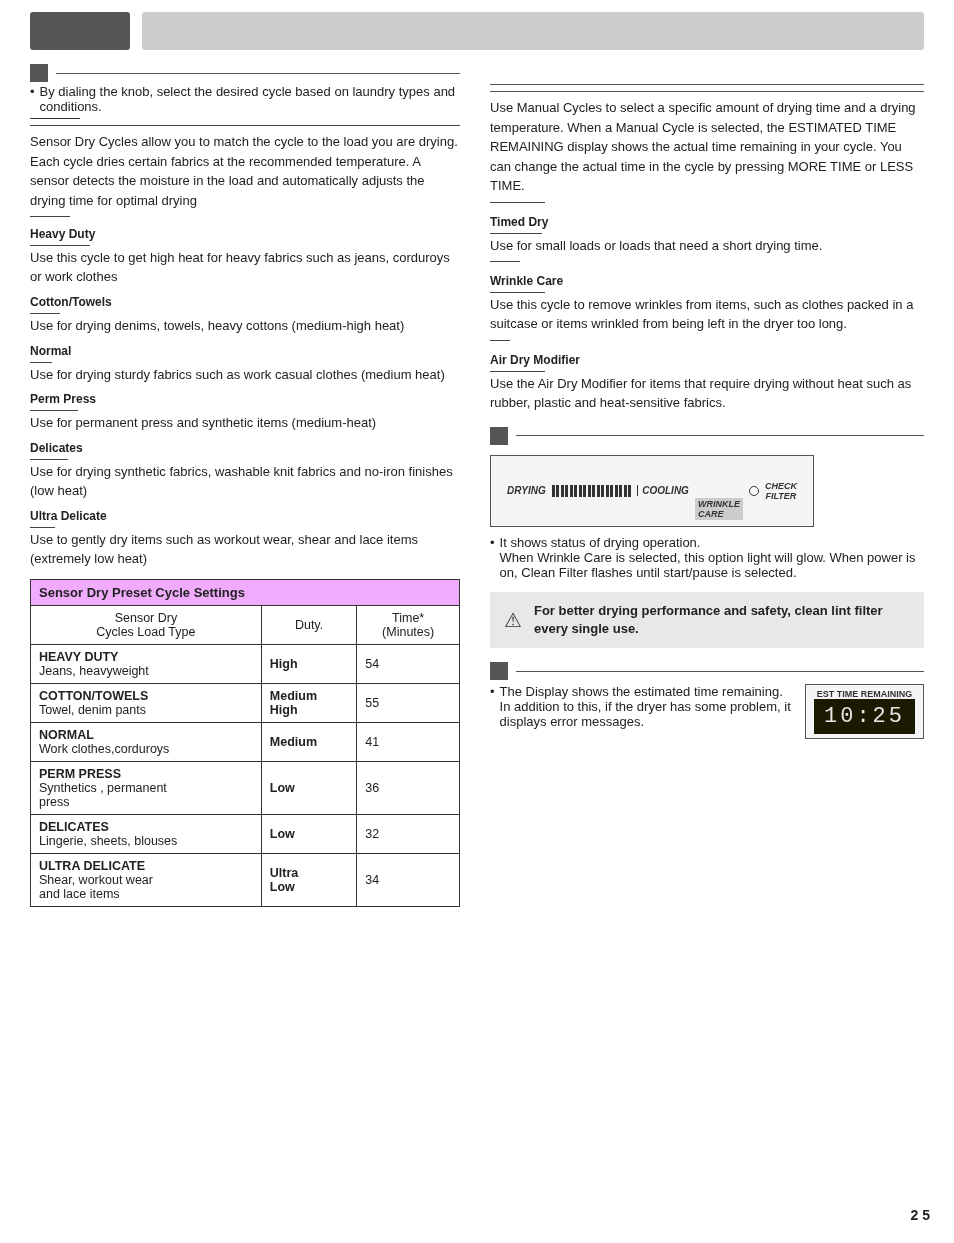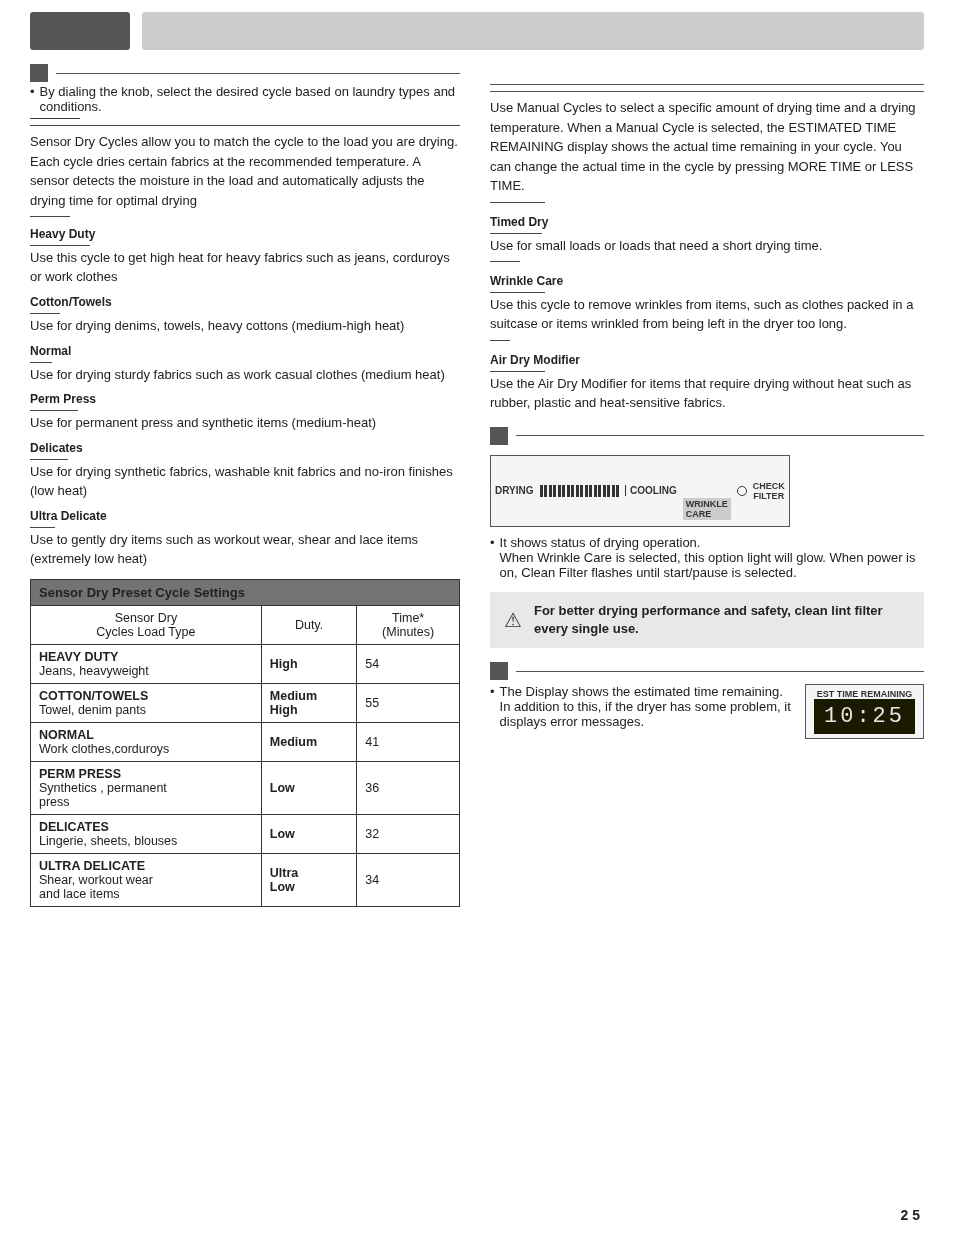--- a/index.html
+++ b/index.html
@@ -120,21 +120,21 @@
       font-size: 12.5px;
     }
 
     .preset-table th, .preset-table td {
       border: 1px solid #333;
       padding: 5px 8px;
       vertical-align: middle;
     }
 
     .preset-table .table-title {
-      background: #737373;
+      background: #f0abfc;
       font-weight: bold;
       font-size: 13px;
       padding: 5px 8px;
     }
 
     .preset-table .col-header {
       font-weight: normal;
       vertical-align: middle;
     }
 
@@ -155,25 +155,26 @@
       border: none;
       border-top: 1.5px solid #555;
       margin: 2px 0 6px 0;
     }
 
     
     .display-panel {
       border: 1.5px solid #555;
       display: inline-flex;
       align-items: center;
-      padding: 6px 4px;
+      padding: 6px 16px;
       gap: 6px;
       margin: 8px 0;
       background: #f5f5f5;
       font-size: 11px;
+      font-style: italic;
     }
 
     .display-label {
       font-size: 10px;
       font-weight: bold;
       color: #333;
     }
 
     .progress-ticks {
       display: flex;
@@ -260,21 +261,21 @@
     .est-display-box {
       border: 1.5px solid #555;
       padding: 4px 8px;
       background: #f5f5f5;
     }
 
     
     .page-number {
       position: absolute;
       bottom: 20px;
-      right: 34px;
+      right: 24px;
       font-size: 14px;
       font-weight: bold;
     }
 
     
     .bullet-point {
       display: flex;
       gap: 5px;
       align-items: flex-start;
       margin-bottom: 4px;

